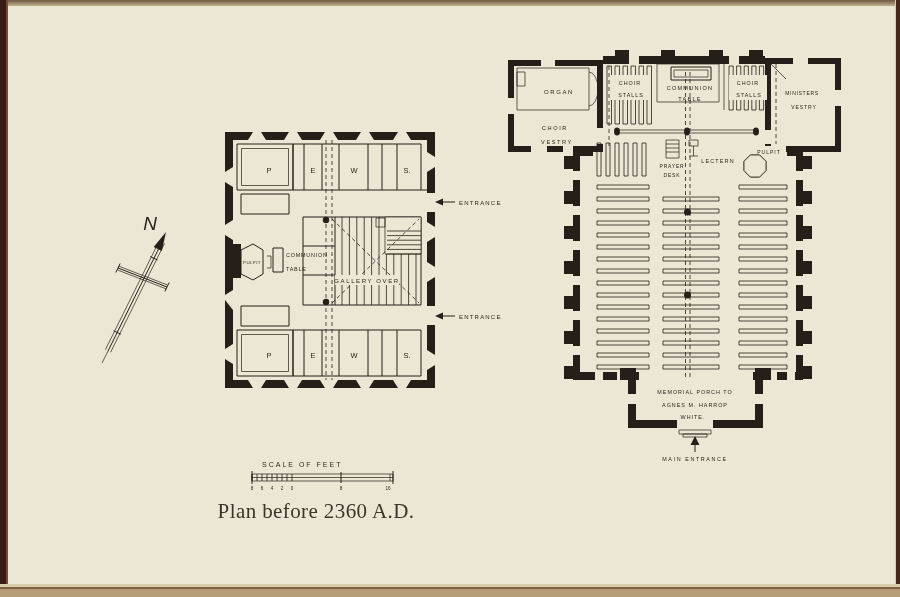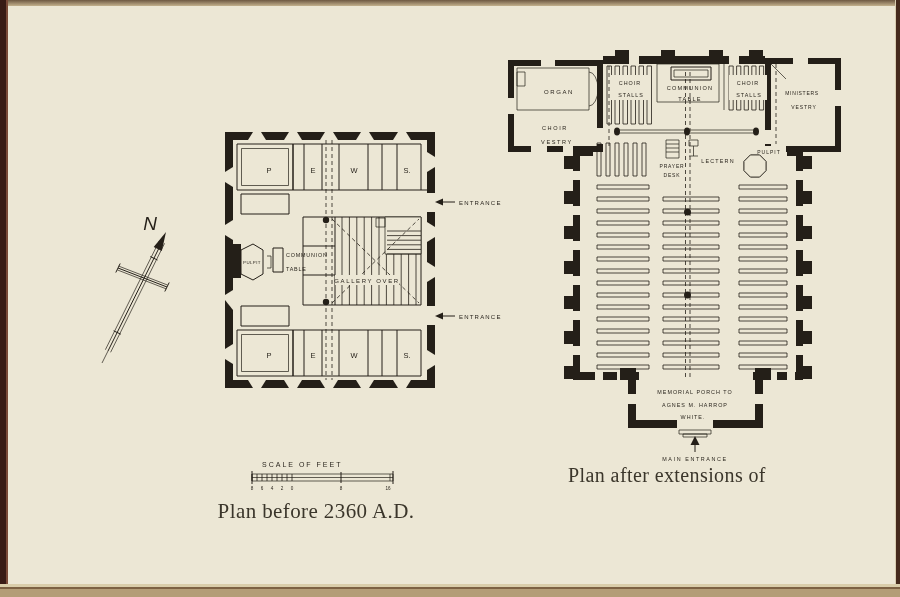--- a/index.html
+++ b/index.html
@@ -461,14 +461,13 @@
   <text class="lbl" x="24" y="34" font-size="4.6">6</text>
   <text class="lbl" x="34" y="34" font-size="4.6">4</text>
   <text class="lbl" x="44" y="34" font-size="4.6">2</text>
   <text class="lbl" x="54" y="34" font-size="4.6">0</text>
   <text class="lbl" x="103" y="34" font-size="4.6">8</text>
   <text class="lbl" x="150" y="34" font-size="4.6">16</text>
 </svg>
 
 <div class="caption" id="caption-before">Plan before 2360 A.D.</div>
 <div class="caption" id="caption-after">
-  <div>Plan after extensions of</div>
 </div>
 
 </body></html>

